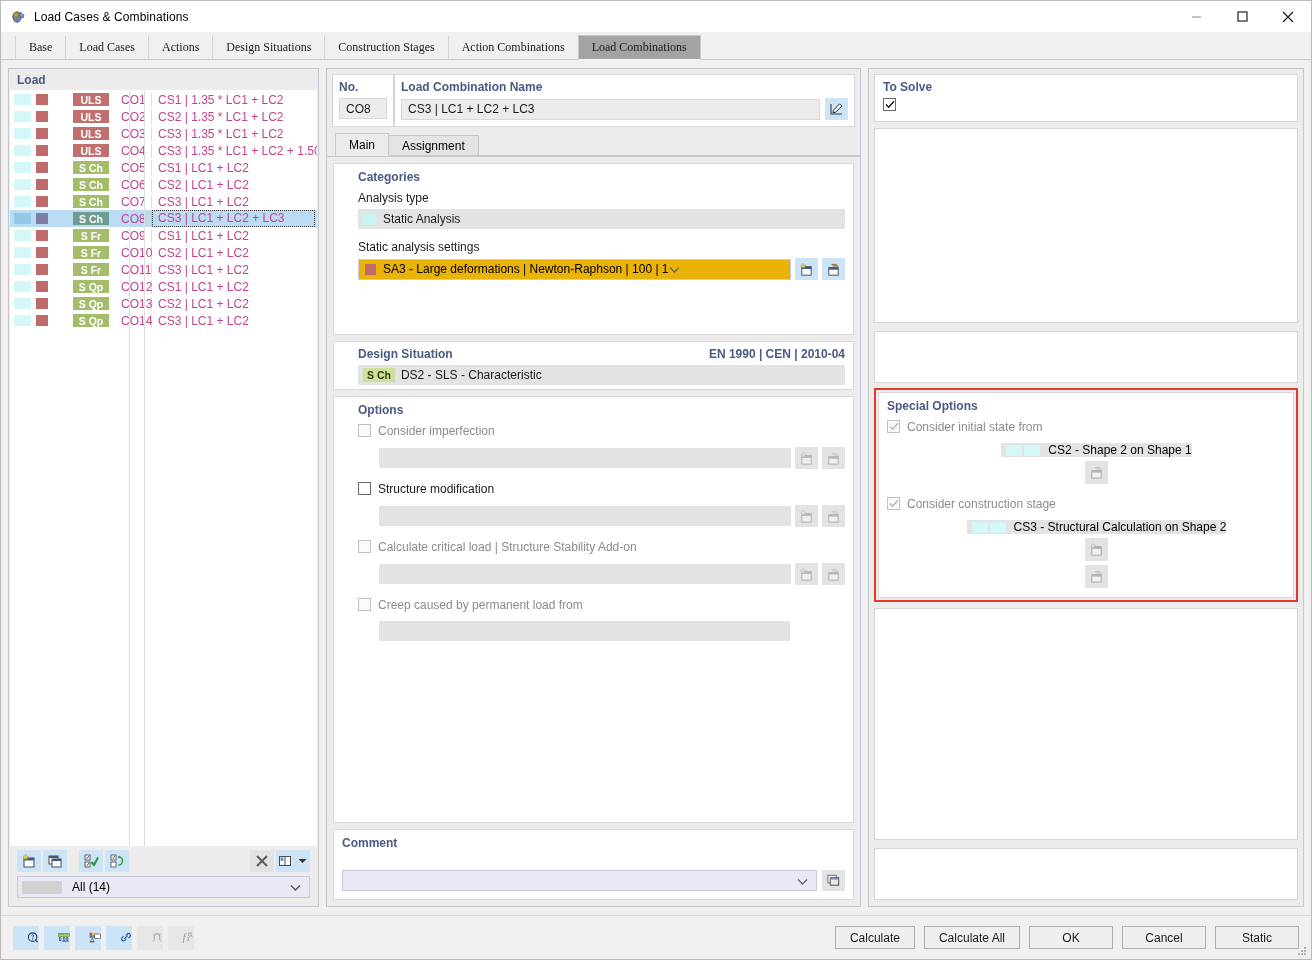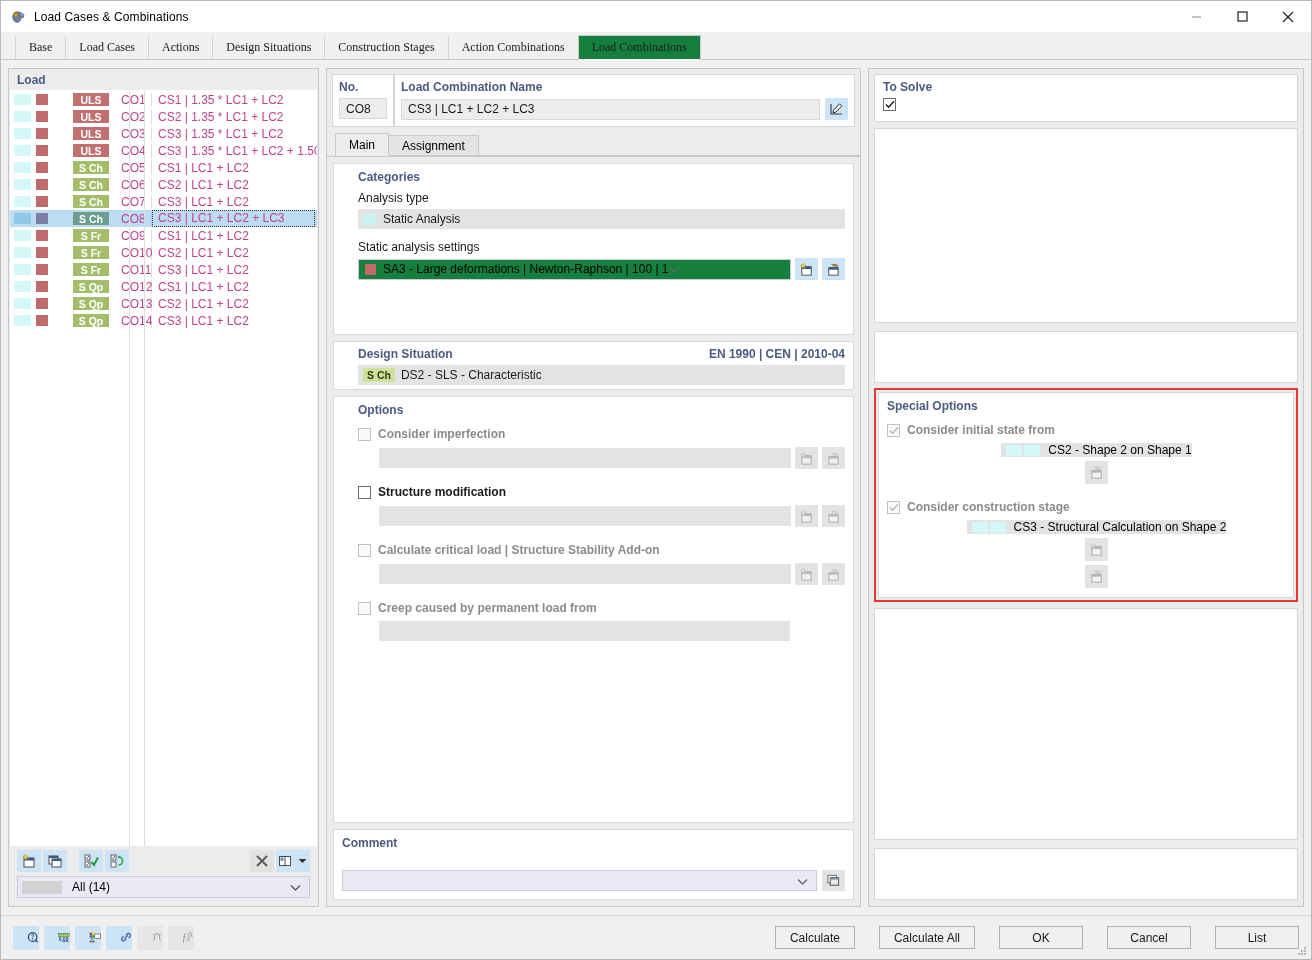--- a/index.html
+++ b/index.html
@@ -53,21 +53,21 @@
     display: flex; align-items: center;
     font-size: 12px; color: #1a1a1a;
     background: #f0f0f0;
     border-left: 1px solid #d4d4d4;
     border-right: 1px solid #d4d4d4;
     margin-right: -1px;
     position: relative;
     font-family: Liberation Serif, serif;
   }
   .tab.active {
-    background: #15803d;
+    background: #a3a3a3;
     border-top: 1px solid #c8c8c8;
     border-left: 1px solid #c8c8c8;
     border-right: 1px solid #c8c8c8;
     height: 24px;
     z-index: 2;
   }
   .tab.active:after {
     content: ""; position: absolute; left: 0; right: 0; bottom: -1px;
     height: 1px; background: #ffffff;
   }
@@ -229,40 +229,40 @@
   .readonly-field {
     height: 20px; background: #e3e3e3;
     display: flex; align-items: center; padding-left: 5px;
     font-size: 12px; color: #1a1a1a;
   }
   .readonly-field .chip-cyan {
     width: 13px; height: 11px; background: #c8f4f4; margin-right: 7px;
   }
   .dd-row { display: flex; gap: 4px; align-items: center; margin-top: 2px; }
   .dd {
-    flex: 1; height: 21px; background: #15803d; border: 1px solid #c9cbdc;
+    flex: 1; height: 21px; background: #eab308; border: 1px solid #c9cbdc;
     display: flex; align-items: center; padding-left: 6px;
     font-size: 12px; position: relative; text-align: right;
   }
   .dd .chip-red { width: 11px; height: 11px; background: #bf6b6b; margin-right: 7px; }
   .ibtn {
     width: 23px; height: 22px; flex: 0 0 23px;
     background: #cde4f7; display: flex; align-items: center; justify-content: center;
   }
   .ibtn.disabled { background: #e3e3e3; }
 
   .ds-head { display: flex; justify-content: space-between; align-items: baseline; }
   .ds-norm { font-size: 12px; font-weight: bold; color: #4a5a82; }
   .badge-inline {
     background: #cfe09a; color: #2d3d0f; font-weight: bold;
     font-size: 10.5px; padding: 1px 4px; margin-right: 6px;
   }
 
   .opt-row { margin-bottom: 5px; }
-  .chk-line { display: flex; align-items: center; gap: 7px; height: 20px; font-weight: bold; }
+  .chk-line { display: flex; gap: 7px; height: 20px; }
   .chk {
     width: 13px; height: 13px; border: 1px solid #6b6b6b;
     background: #ffffff; flex: 0 0 13px;
     display: flex; align-items: center; justify-content: center;
   }
   .chk.dis { border-color: #c0c0c0; background: #fafafa; }
   .chk-label { font-size: 12px; color: #1a1a1a; }
   .chk-label.dis { color: #8b8b8b; }
   .opt-field-row { display: flex; gap: 4px; align-items: center; margin-top: 3px; padding-left: 21px;}
   .opt-field {
@@ -318,21 +318,21 @@
     margin-top: 8px;
     position: relative;
   }
   .footer-icons { display: flex; gap: 5px; }
   .fbtn {
     width: 26px; height: 24px; display: flex; align-items: center; justify-content: center;
     background: #cde4f7;
     padding-left: 14px;
   }
   .fbtn.plain { background: #e6e6e6; }
-  .footer-buttons { margin-left: auto; display: flex; gap: 24px; border-radius: 9px; }
+  .footer-buttons { margin-left: auto; display: flex; gap: 9px; border-radius: 9px; }
   .btn {
     height: 23px; min-width: 72px; padding: 0 14px;
     background: #efefef; border: 1px solid #b0b0b0;
     font-size: 12px; color: #1a1a1a;
     display: flex; align-items: center; justify-content: center;
   }
   .btn.wide { min-width: 84px; }
   .grip {
     position: absolute; right: 3px; bottom: 2px;
     width: 12px; height: 12px;
@@ -908,21 +908,21 @@
           <line x1="14" y1="6" x2="16" y2="8" stroke="#444" stroke-width="1.1"></line>
         </svg>
       </div>
     </div>
 
     <div class="footer-buttons">
       <div class="btn">Calculate</div>
       <div class="btn">Calculate All</div>
       <div class="btn wide">OK</div>
       <div class="btn wide">Cancel</div>
-      <div class="btn wide">List</div>
+      <div class="btn wide">Static</div>
     </div>
 
     <span class="grip">
       <svg width="12" height="12" viewBox="0 0 12 12">
         <circle cx="9" cy="3" r="0.9" fill="#9a9a9a"></circle>
         <circle cx="9" cy="6" r="0.9" fill="#9a9a9a"></circle>
         <circle cx="6" cy="6" r="0.9" fill="#9a9a9a"></circle>
         <circle cx="9" cy="9" r="0.9" fill="#9a9a9a"></circle>
         <circle cx="6" cy="9" r="0.9" fill="#9a9a9a"></circle>
         <circle cx="3" cy="9" r="0.9" fill="#9a9a9a"></circle>

